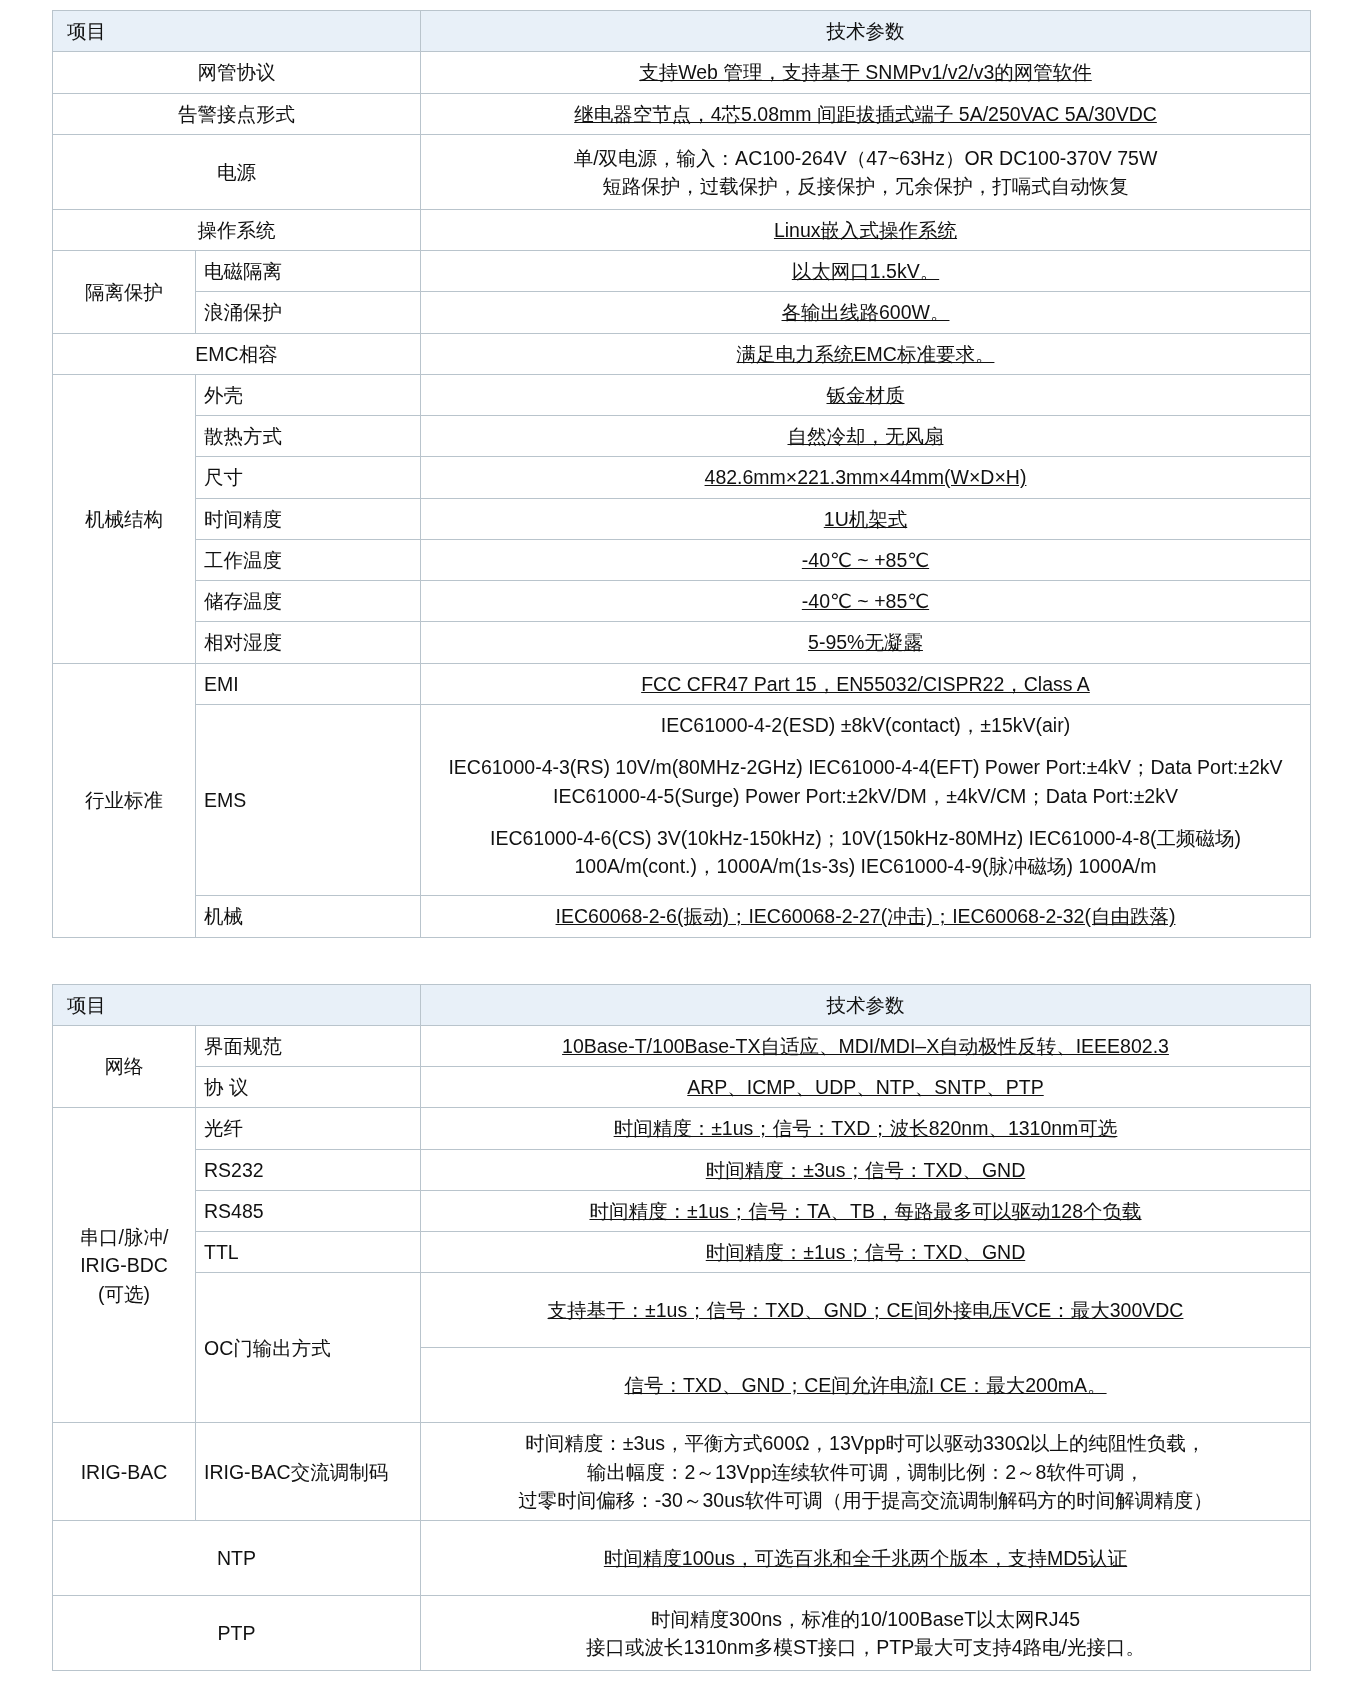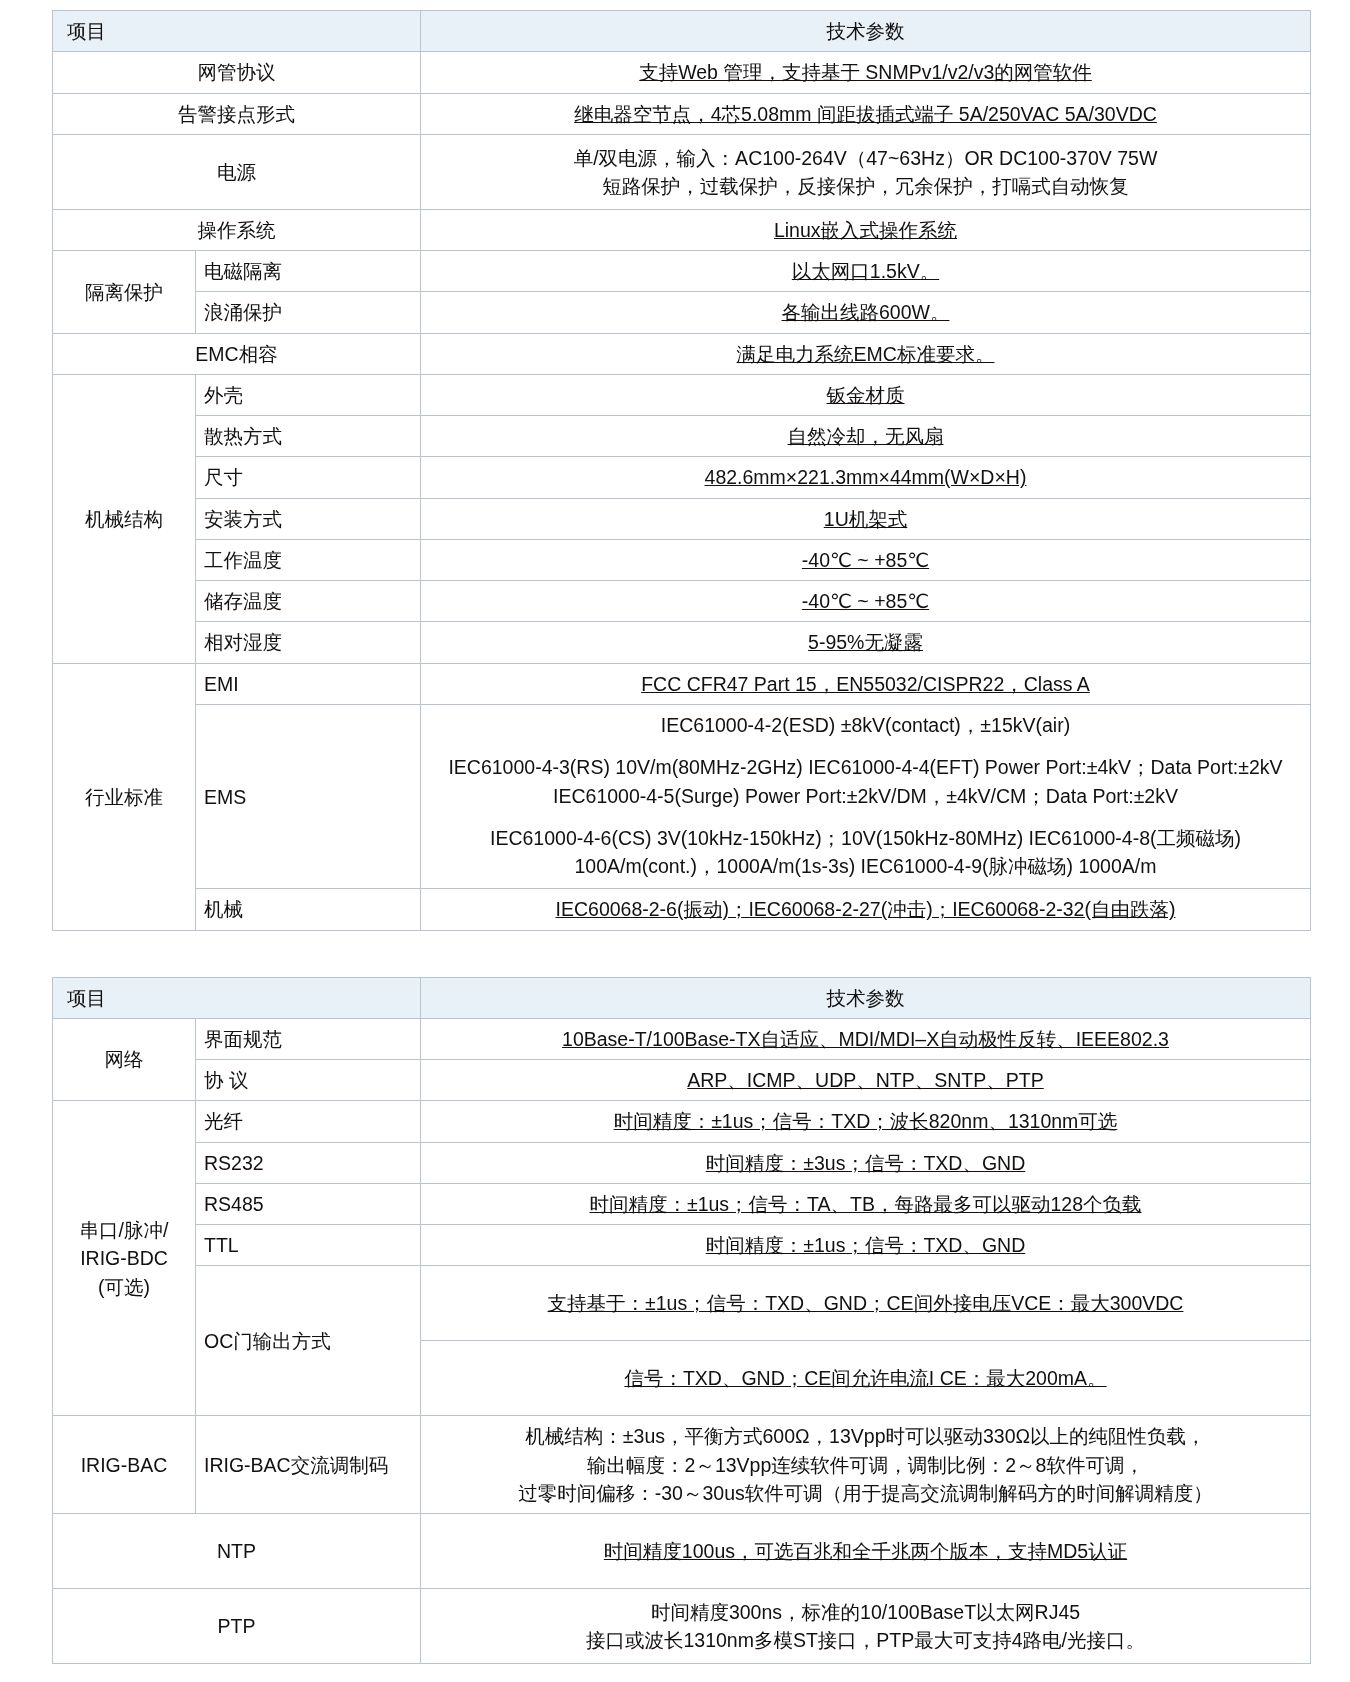--- a/index.html
+++ b/index.html
@@ -60,21 +60,21 @@
   .val-block {
     text-align: center;
   }
   .tall { height: 62px; }
   .gap {
     height: 46px;
   }
   .ems-p {
     margin: 0 0 14px 0;
   }
-  .ems-p:last-child { margin-bottom: 2px; }
+  .ems-p:last-child { margin-bottom: 9px; }
   .ems-cell { padding-top: 14px; padding-bottom: 14px; }
 </style>
 </head>
 <body>
 
 <div class="page">
 
   <table class="spec">
     <colgroup>
       <col class="c1">
@@ -132,21 +132,21 @@
       </tr>
       <tr>
         <td class="lbl2">散热方式</td>
         <td class="val">自然冷却，无风扇</td>
       </tr>
       <tr>
         <td class="lbl2">尺寸</td>
         <td class="val">482.6mm×221.3mm×44mm(W×D×H)</td>
       </tr>
       <tr>
-        <td class="lbl2">安装方式</td>
+        <td class="lbl2">时间精度</td>
         <td class="val">1U机架式</td>
       </tr>
       <tr>
         <td class="lbl2">工作温度</td>
         <td class="val">-40℃ ~ +85℃</td>
       </tr>
       <tr>
         <td class="lbl2">储存温度</td>
         <td class="val">-40℃ ~ +85℃</td>
       </tr>
@@ -225,21 +225,21 @@
         <td class="val tall">支持基于：±1us；信号：TXD、GND；CE间外接电压VCE：最大300VDC</td>
       </tr>
       <tr>
         <td class="val tall">信号：TXD、GND；CE间允许电流I CE：最大200mA。</td>
       </tr>
 
       <tr>
         <td class="lbl1">IRIG-BAC</td>
         <td class="lbl2">IRIG-BAC交流调制码</td>
         <td class="val-block ems-cell">
-          <div>机械结构：±3us，平衡方式600Ω，13Vpp时可以驱动330Ω以上的纯阻性负载，</div>
+          <div>时间精度：±3us，平衡方式600Ω，13Vpp时可以驱动330Ω以上的纯阻性负载，</div>
           <div>输出幅度：2～13Vpp连续软件可调，调制比例：2～8软件可调，</div>
           <div>过零时间偏移：-30～30us软件可调（用于提高交流调制解码方的时间解调精度）</div>
         </td>
       </tr>
 
       <tr>
         <td class="lbl1 tall" colspan="2">NTP</td>
         <td class="val">时间精度100us，可选百兆和全千兆两个版本，支持MD5认证</td>
       </tr>
 

